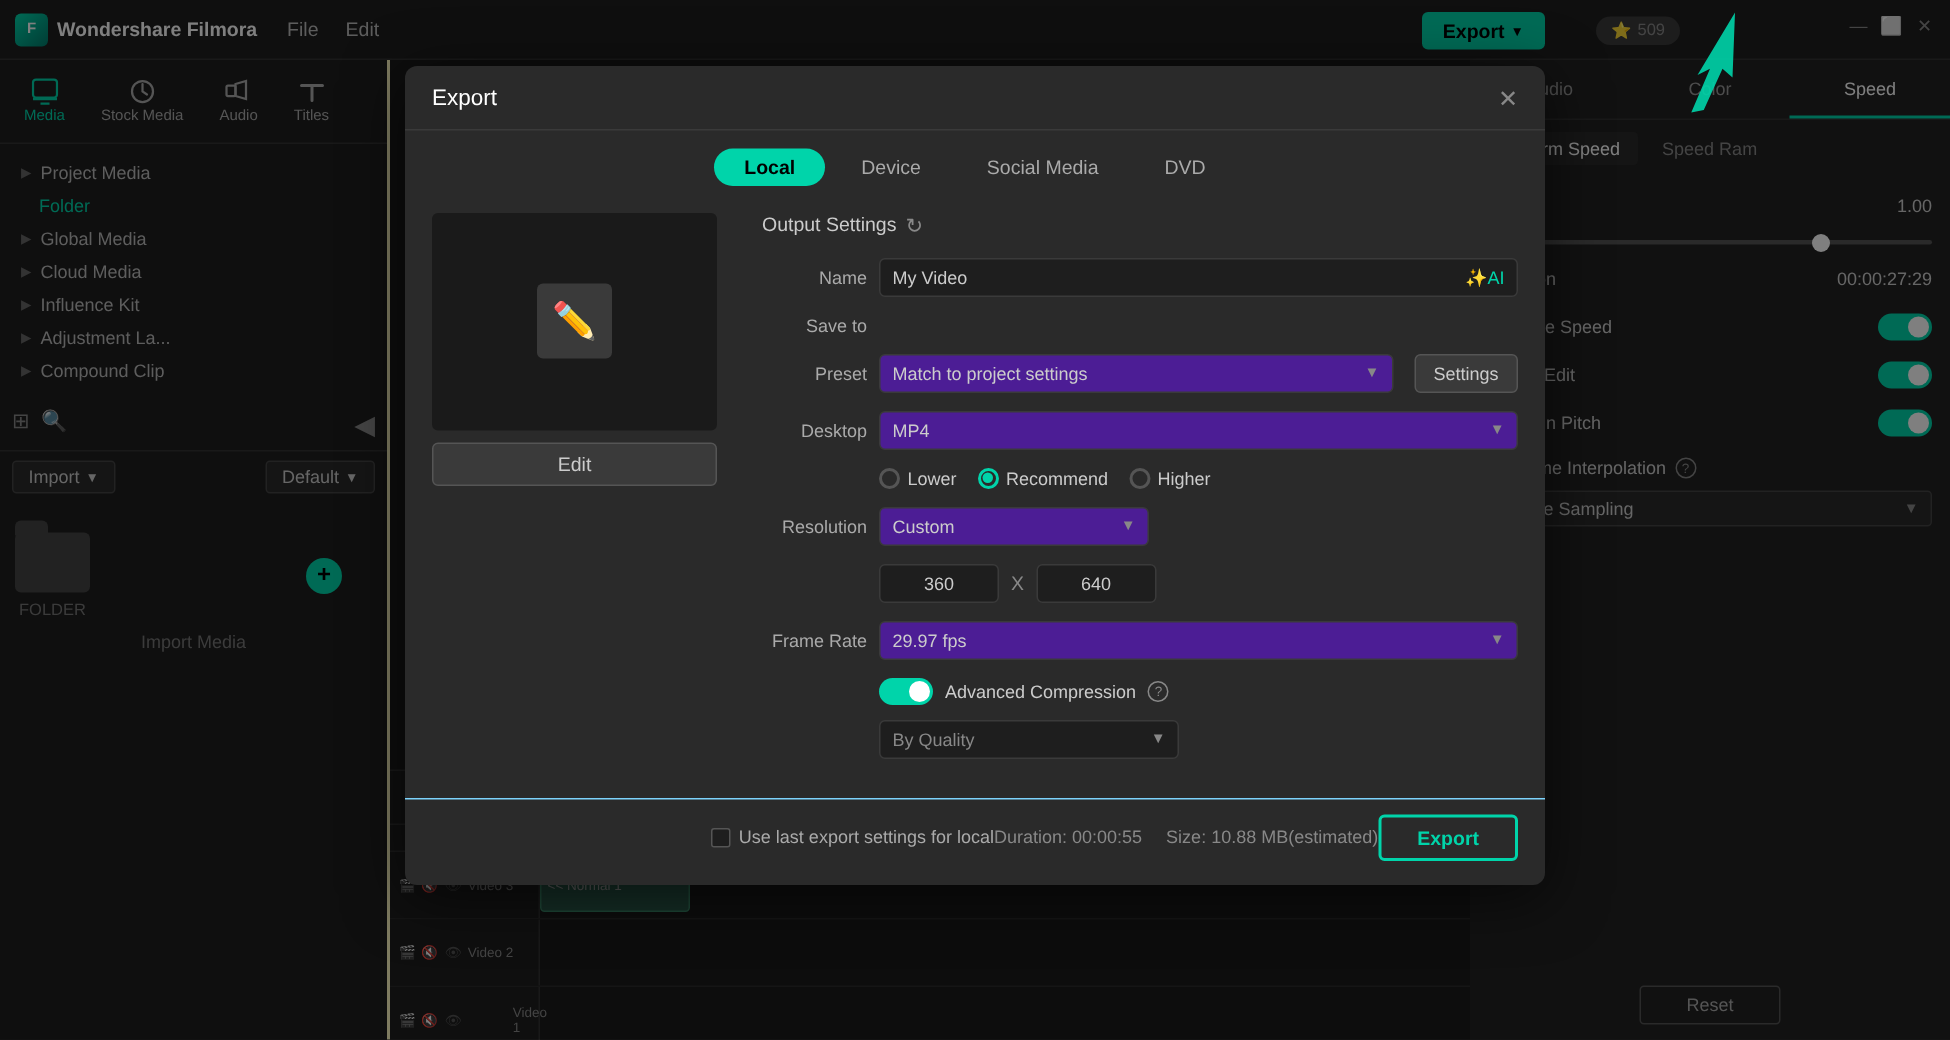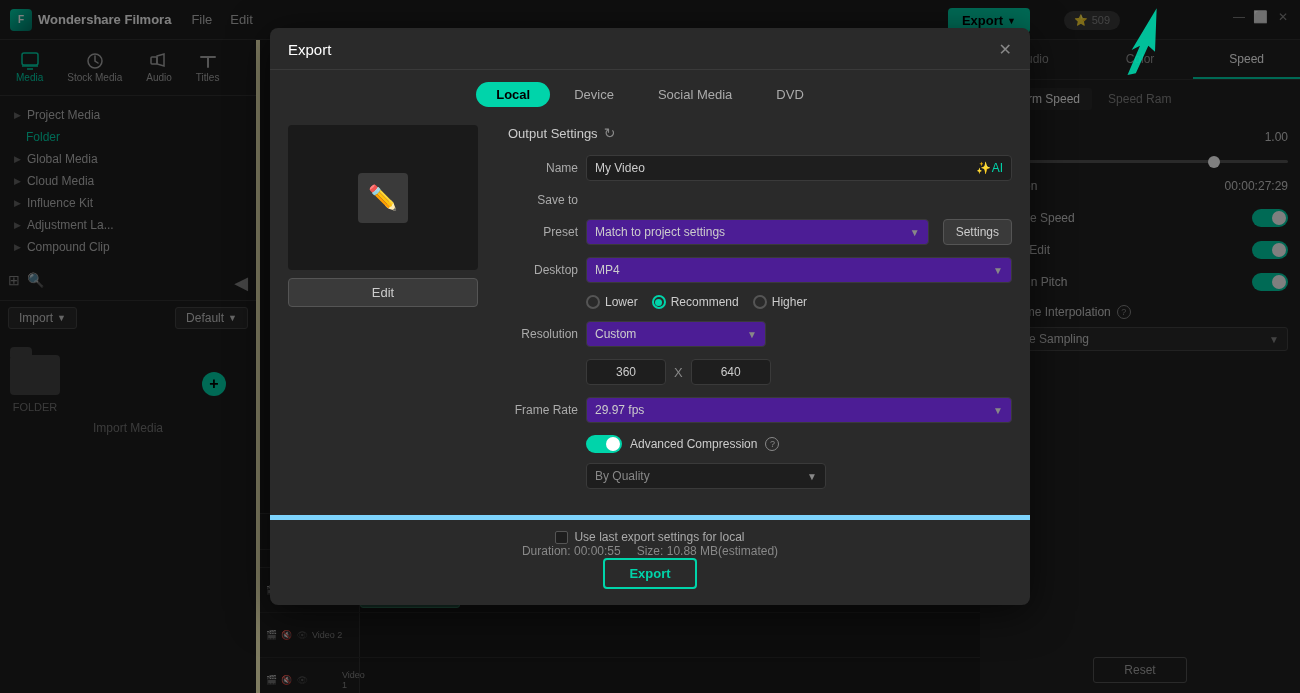--- a/index.html
+++ b/index.html
@@ -103,21 +103,21 @@
     
     .main-content {
       display: flex;
       height: calc(100% - 40px);
     }
 
     
     .left-sidebar {
       width: 260px;
       background: #1e1e1e;
-      border-right: 4px solid #fef9c3;
+      border-right: 2px solid #fef9c3;
       display: flex;
       flex-direction: column;
     }
 
     .sidebar-toolbar {
       display: flex;
       align-items: center;
       gap: 8px;
       padding: 8px;
       border-bottom: 1px solid #333;
@@ -712,35 +712,34 @@
       padding-left: 78px;
       margin-bottom: 10px;
     }
     .quality-select {
       background: #1e1e1e;
       border: 1px solid #3a3a3a;
       color: #888;
       font-size: 12px;
       padding: 5px 8px;
       border-radius: 4px;
-      width: 240px;
+      width: 200px;
       display: flex;
       align-items: center;
       justify-content: space-between;
       cursor: pointer;
     }
 
     .modal-footer {
       display: flex;
       align-items: center;
-      justify-content: flex-start;
+      justify-content: flex-end;
       padding: 10px 18px 6px;
-      border-top: 5px solid #7dd3fc;
+      border-top: 1px solid #7dd3fc;
       margin-top: 6px;
-      flex-direction: column;
     }
     .use-last-settings {
       display: flex;
       align-items: center;
       gap: 6px;
       font-size: 12px;
       color: #aaa;
       cursor: pointer;
     }
     .checkbox {

